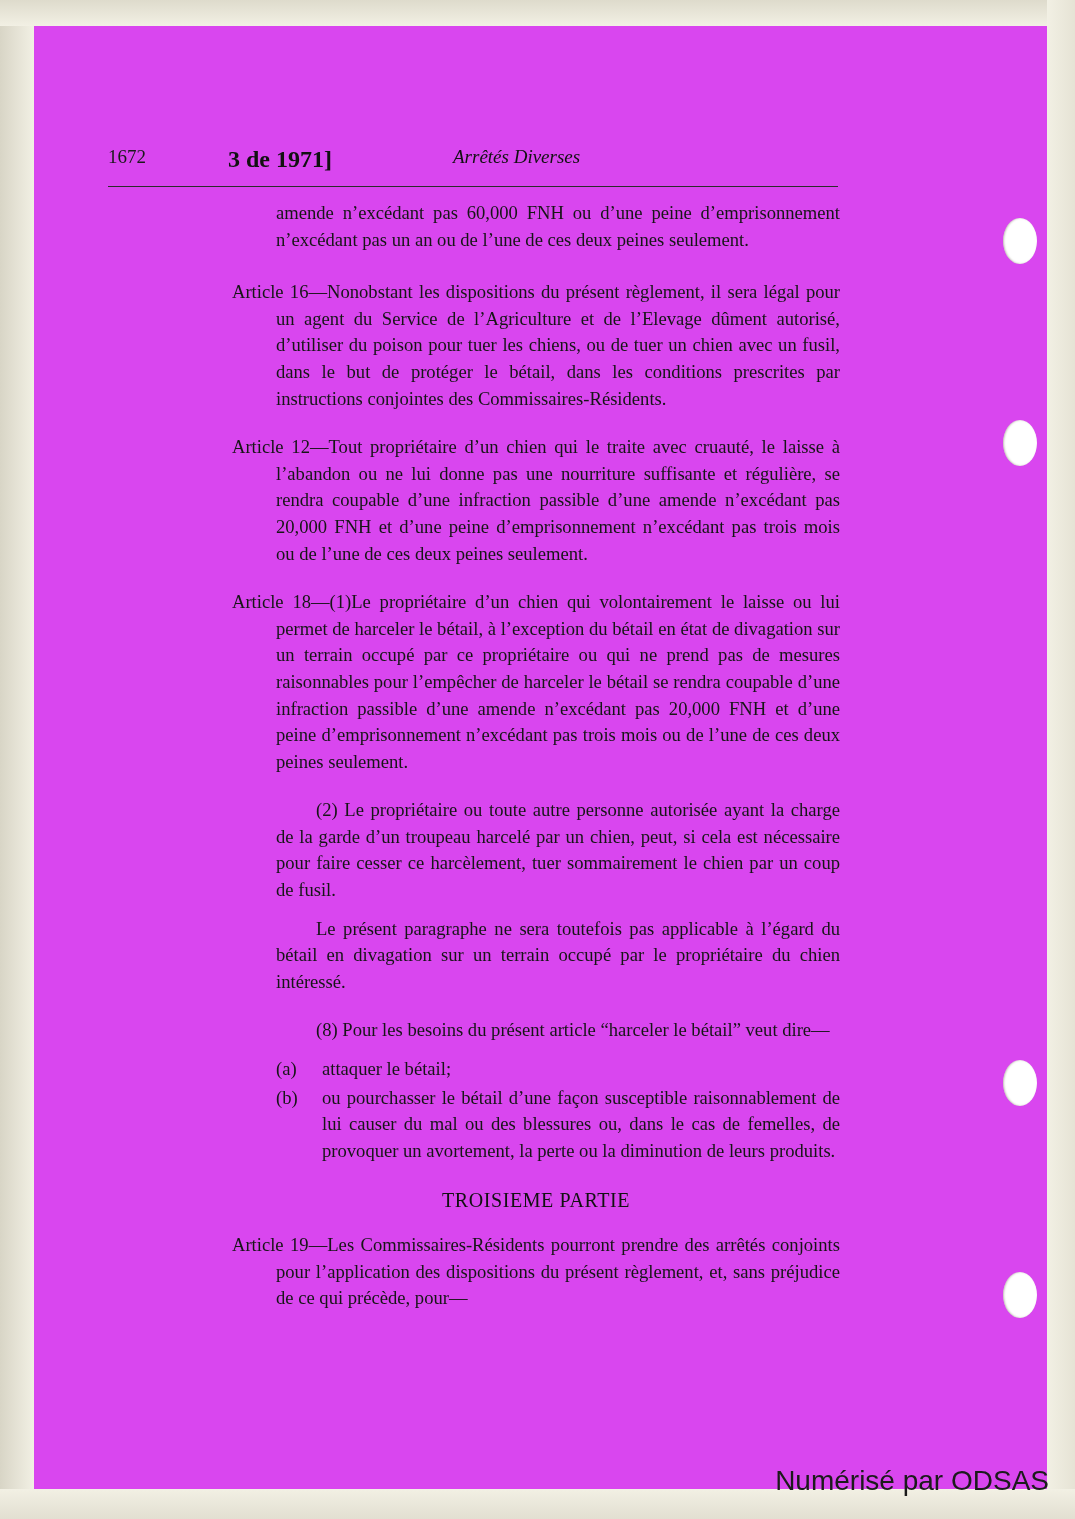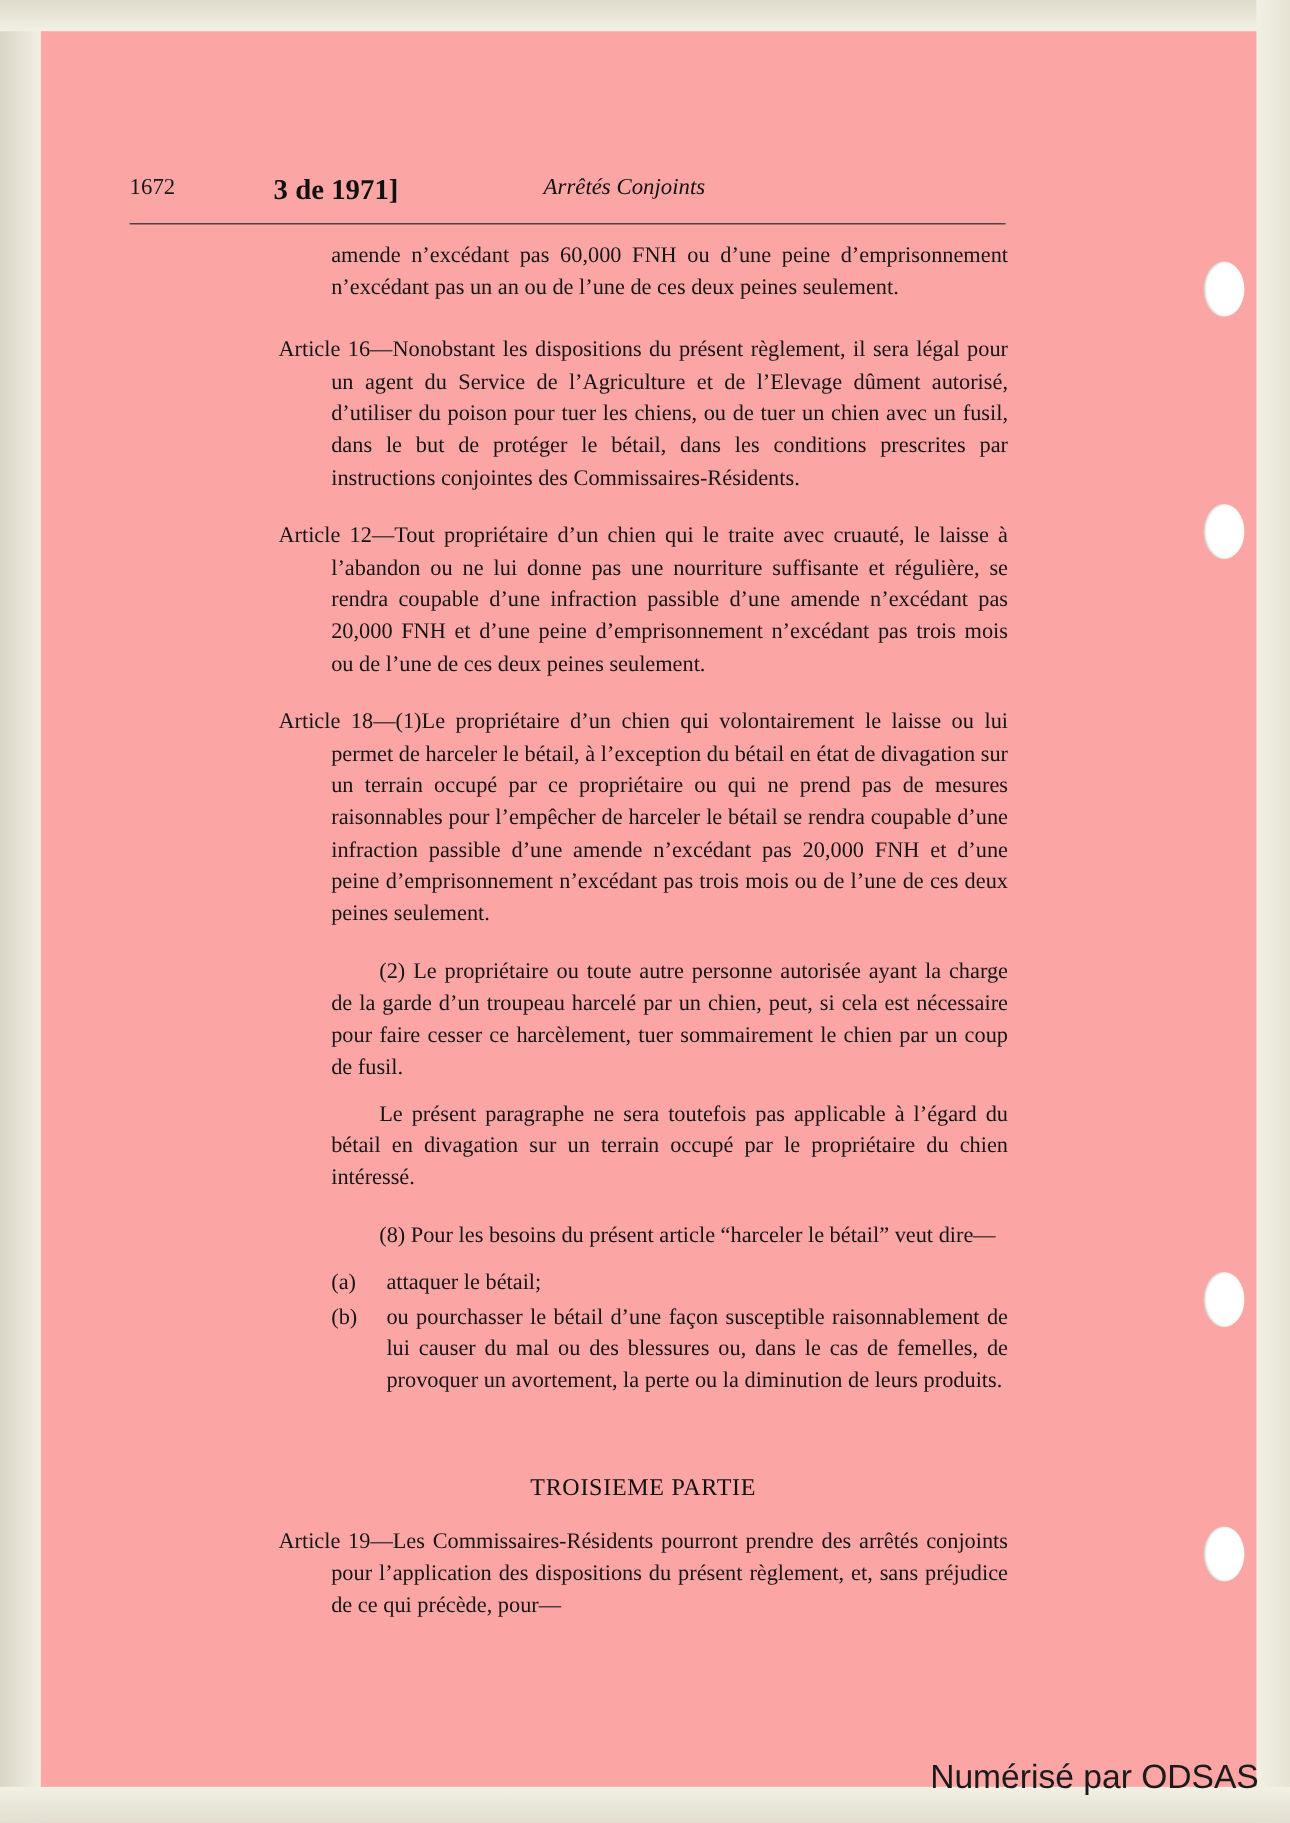--- a/index.html
+++ b/index.html
@@ -12,21 +12,21 @@
     height: 1519px;
     position: relative;
     overflow: hidden;
     font-family: "Liberation Serif", serif;
   }
   .page {
     position: absolute;
     left: 0; top: 0;
     width: 1075px;
     height: 1519px;
-    background: #fca5a5;
+    background: #d946ef;
   }
   
   .scan-edge-left {
     position: absolute;
     left: 0; top: 0;
     width: 34px; height: 1519px;
     background: linear-gradient(to right, #d8d5c6, #f2f0e4);
   }
   .scan-edge-top {
     position: absolute;
@@ -155,21 +155,21 @@
     font-size: 18.6px;
     line-height: 26.6px;
     color: #161616;
   }
 
   .section-head {
     text-align: center;
     font-size: 20px;
     letter-spacing: 0.6px;
     color: #111;
-    margin-top: 63px;
+    margin-top: 23px;
     margin-bottom: 18px;
   }
   .section-sub {
     text-align: center;
     font-size: 16.4px;
     color: #111;
     margin-bottom: 26px;
     font-variant: small-caps;
     letter-spacing: 0.4px;
   }
@@ -195,21 +195,21 @@
   <div class="hole h1"></div>
   <div class="hole h2"></div>
   <div class="hole h3"></div>
   <div class="hole h4"></div>
 
   <div class="content">
 
     <div class="header">
       <span class="folio">1672</span>
       <span class="act">3 de 1971]</span>
-      <span class="title">Arrêtés Conjoints</span>
+      <span class="title">Arrêtés Diverses</span>
     </div>
     <div class="rule"></div>
 
     <div class="body">
 
       <p class="opening">amende n’excédant pas 60,000 FNH ou d’une peine d’emprisonnement n’excédant pas un an ou de l’une de ces deux peines seulement.</p>
 
       <p class="para indent-hang"><span>Article 16—</span><span>Nonobstant les dispositions du présent règlement, il sera légal pour un agent du Service de l’Agriculture et de l’Elevage dûment autorisé, d’utiliser du poison pour tuer les chiens, ou de tuer un chien avec un fusil, dans le but de protéger le bétail, dans les conditions prescrites par instructions conjointes des Commissaires-Résidents.</span></p>
 
       <p class="para indent-hang"><span>Article 12—</span><span>Tout propriétaire d’un chien qui le traite avec cruauté, le laisse à l’abandon ou ne lui donne pas une nourriture suffisante et régulière, se rendra coupable d’une infraction passible d’une amende n’excédant pas 20,000 FNH et d’une peine d’emprisonnement n’excédant pas trois mois ou de l’une de ces deux peines seulement.</span></p>

